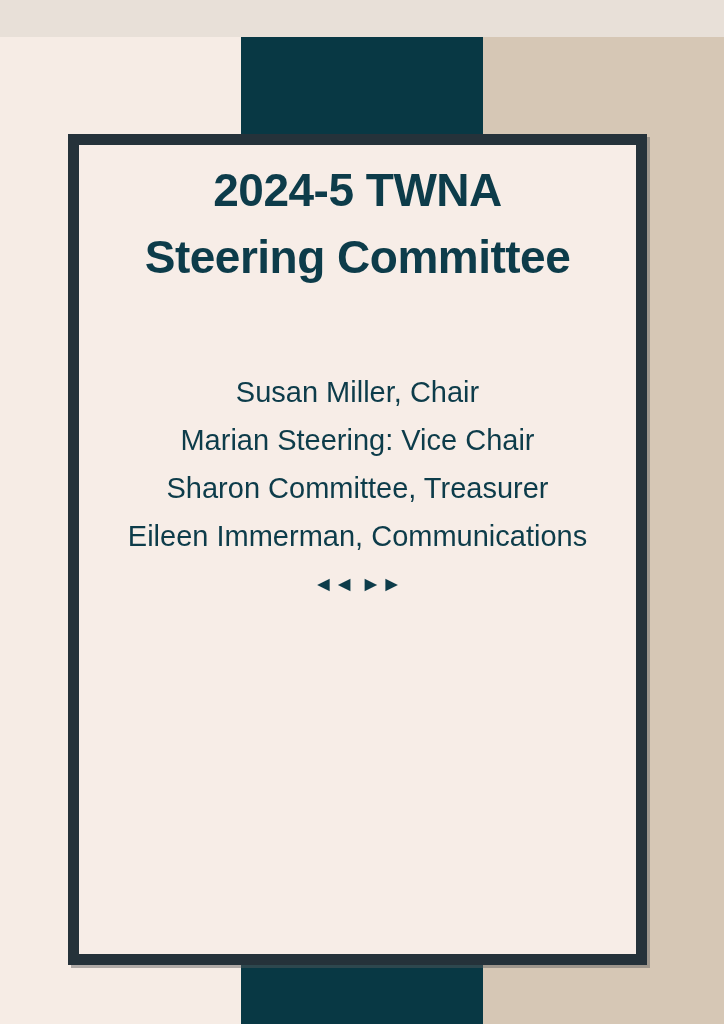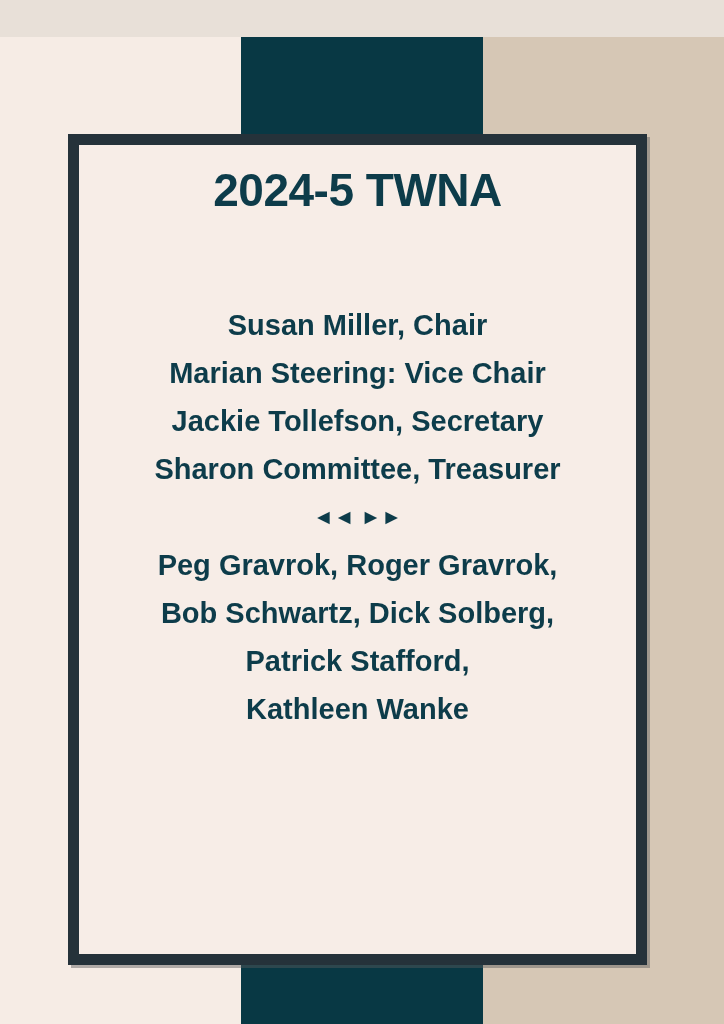--- a/index.html
+++ b/index.html
@@ -59,55 +59,49 @@
   .roster {
     list-style: none;
     margin: 0;
     padding: 0;
   }
   .roster-first {
     margin-top: 77px;
   }
   .roster-line {
     font-size: 29px;
-    font-weight: bold;
+    font-weight: normal;
     line-height: 48px;
     white-space: nowrap;
   }
   .divider {
     font-size: 21px;
     font-weight: bold;
     line-height: 48px;
     letter-spacing: 0px;
   }
 </style>
 </head>
 <body>
 
 <div class="poster">
   <div class="stripe"></div>
   <div class="tan-band"></div>
 
   <div class="card">
     <h1 class="title">
       <span class="title-line">2024-5 TWNA</span>
+      <span class="title-line">Steering Committee</span>
     </h1>
 
     <ul class="roster roster-first">
 
     <li class="roster-line">Susan Miller, Chair</li>
         <li class="roster-line">Marian Steering: Vice Chair</li>
-        <li class="roster-line">Jackie Tollefson, Secretary</li>
         <li class="roster-line">Sharon Committee, Treasurer</li>
+        <li class="roster-line">Eileen Immerman, Communications</li>
       </ul>
 
     <div class="divider">◄◄ ►►</div>
 
 
-    <ul class="roster">
-
-    <li class="roster-line">Peg Gravrok, Roger Gravrok,</li>
-        <li class="roster-line">Bob Schwartz, Dick Solberg,</li>
-        <li class="roster-line">Patrick Stafford,</li>
-        <li class="roster-line">Kathleen Wanke</li>
-      </ul>
   </div>
 </div>
 
 </body></html>

